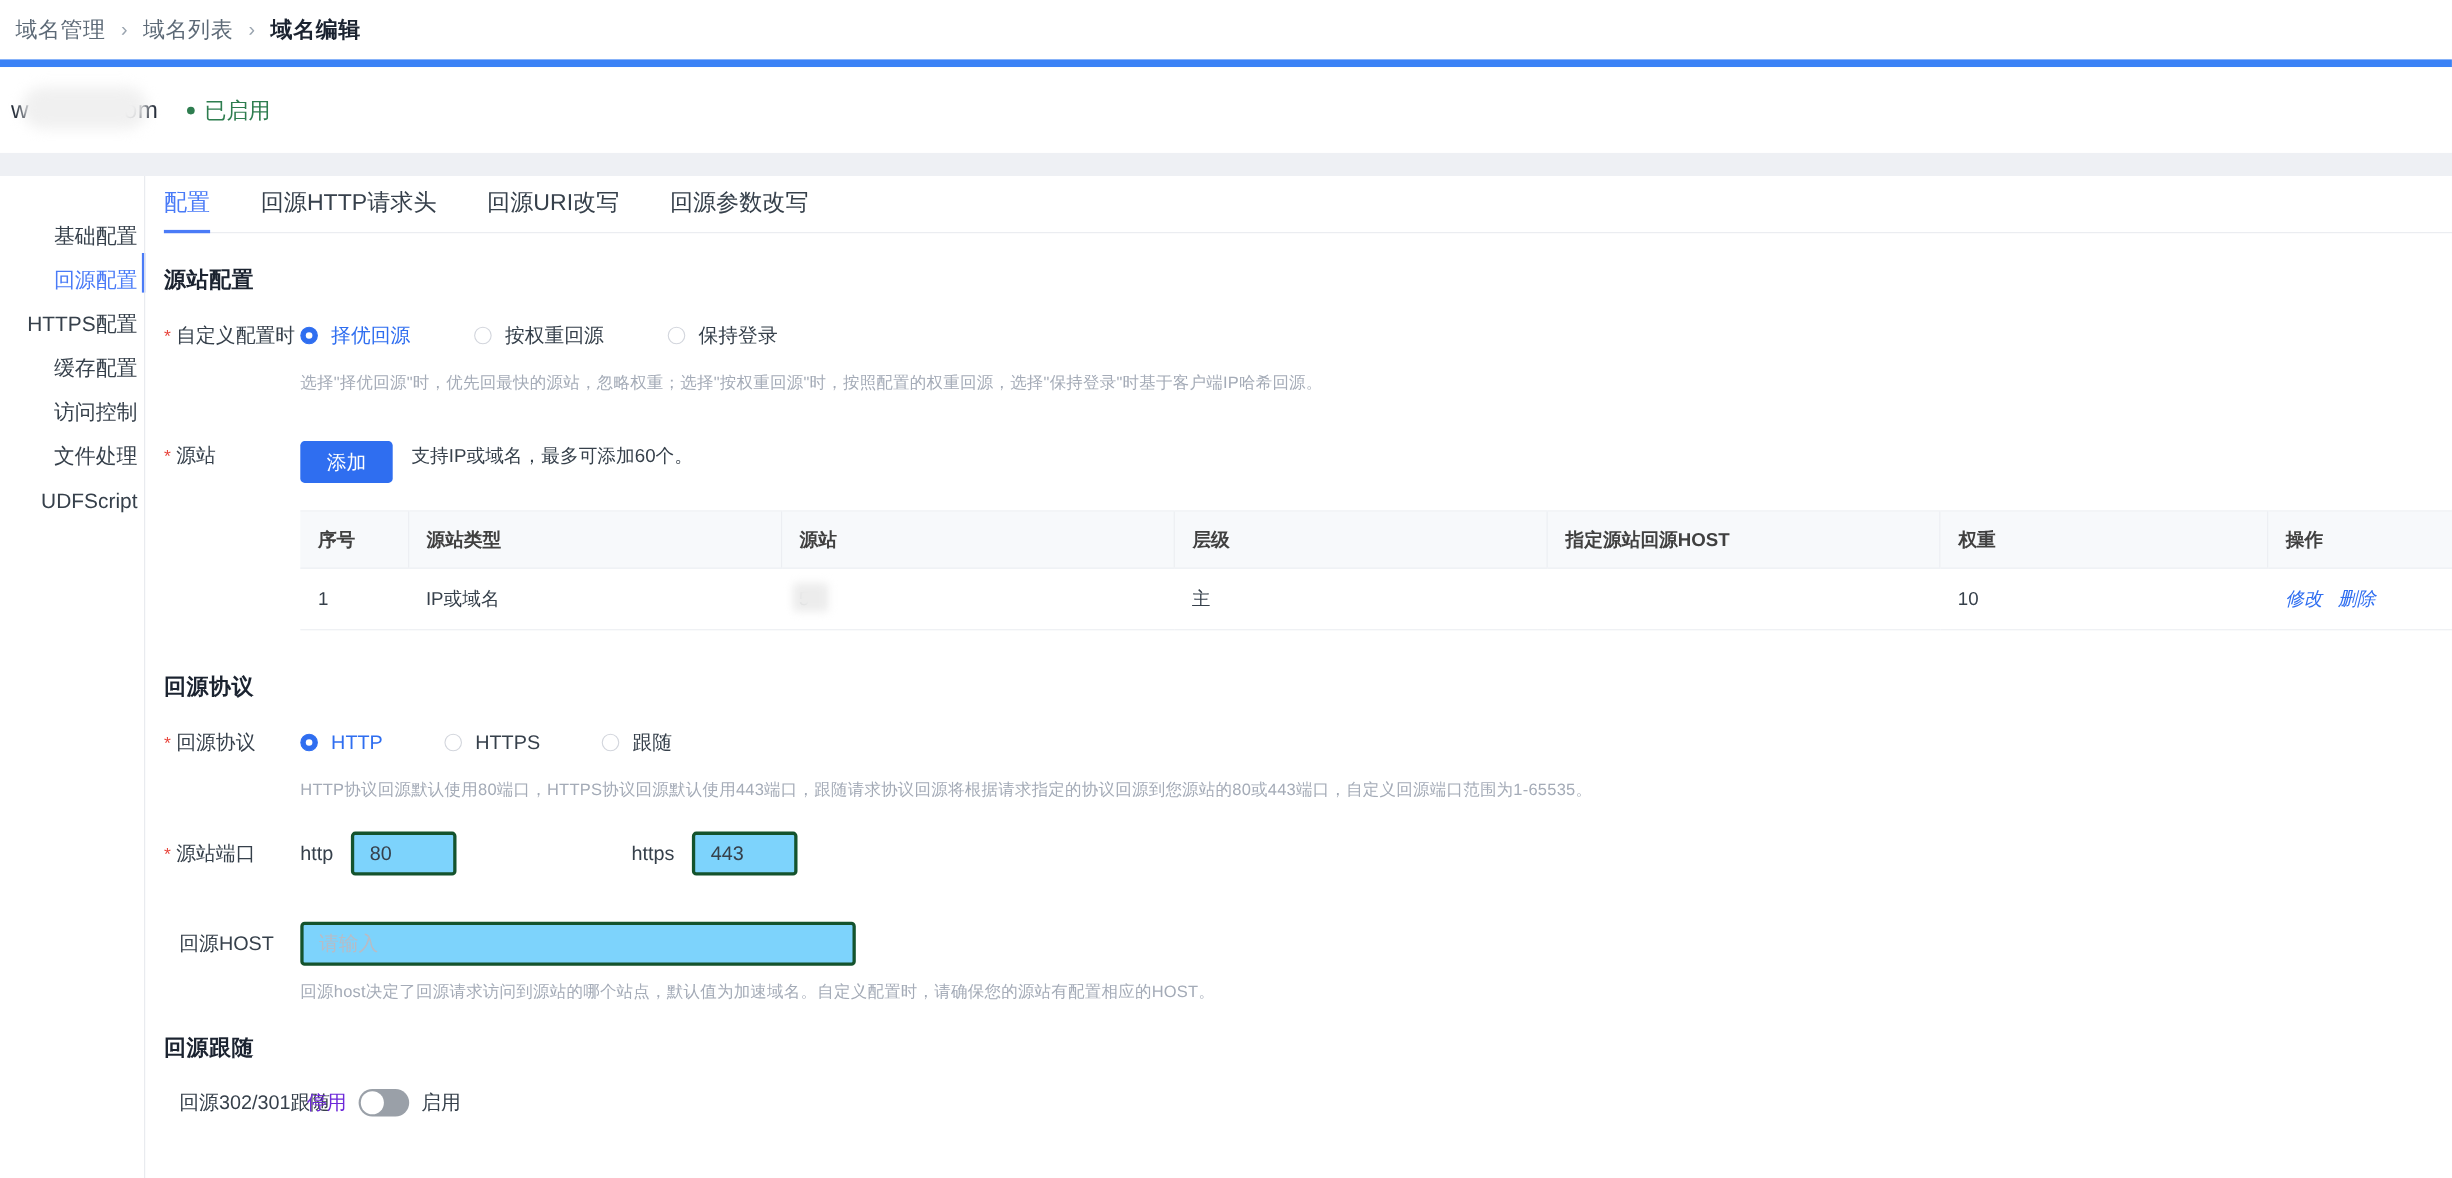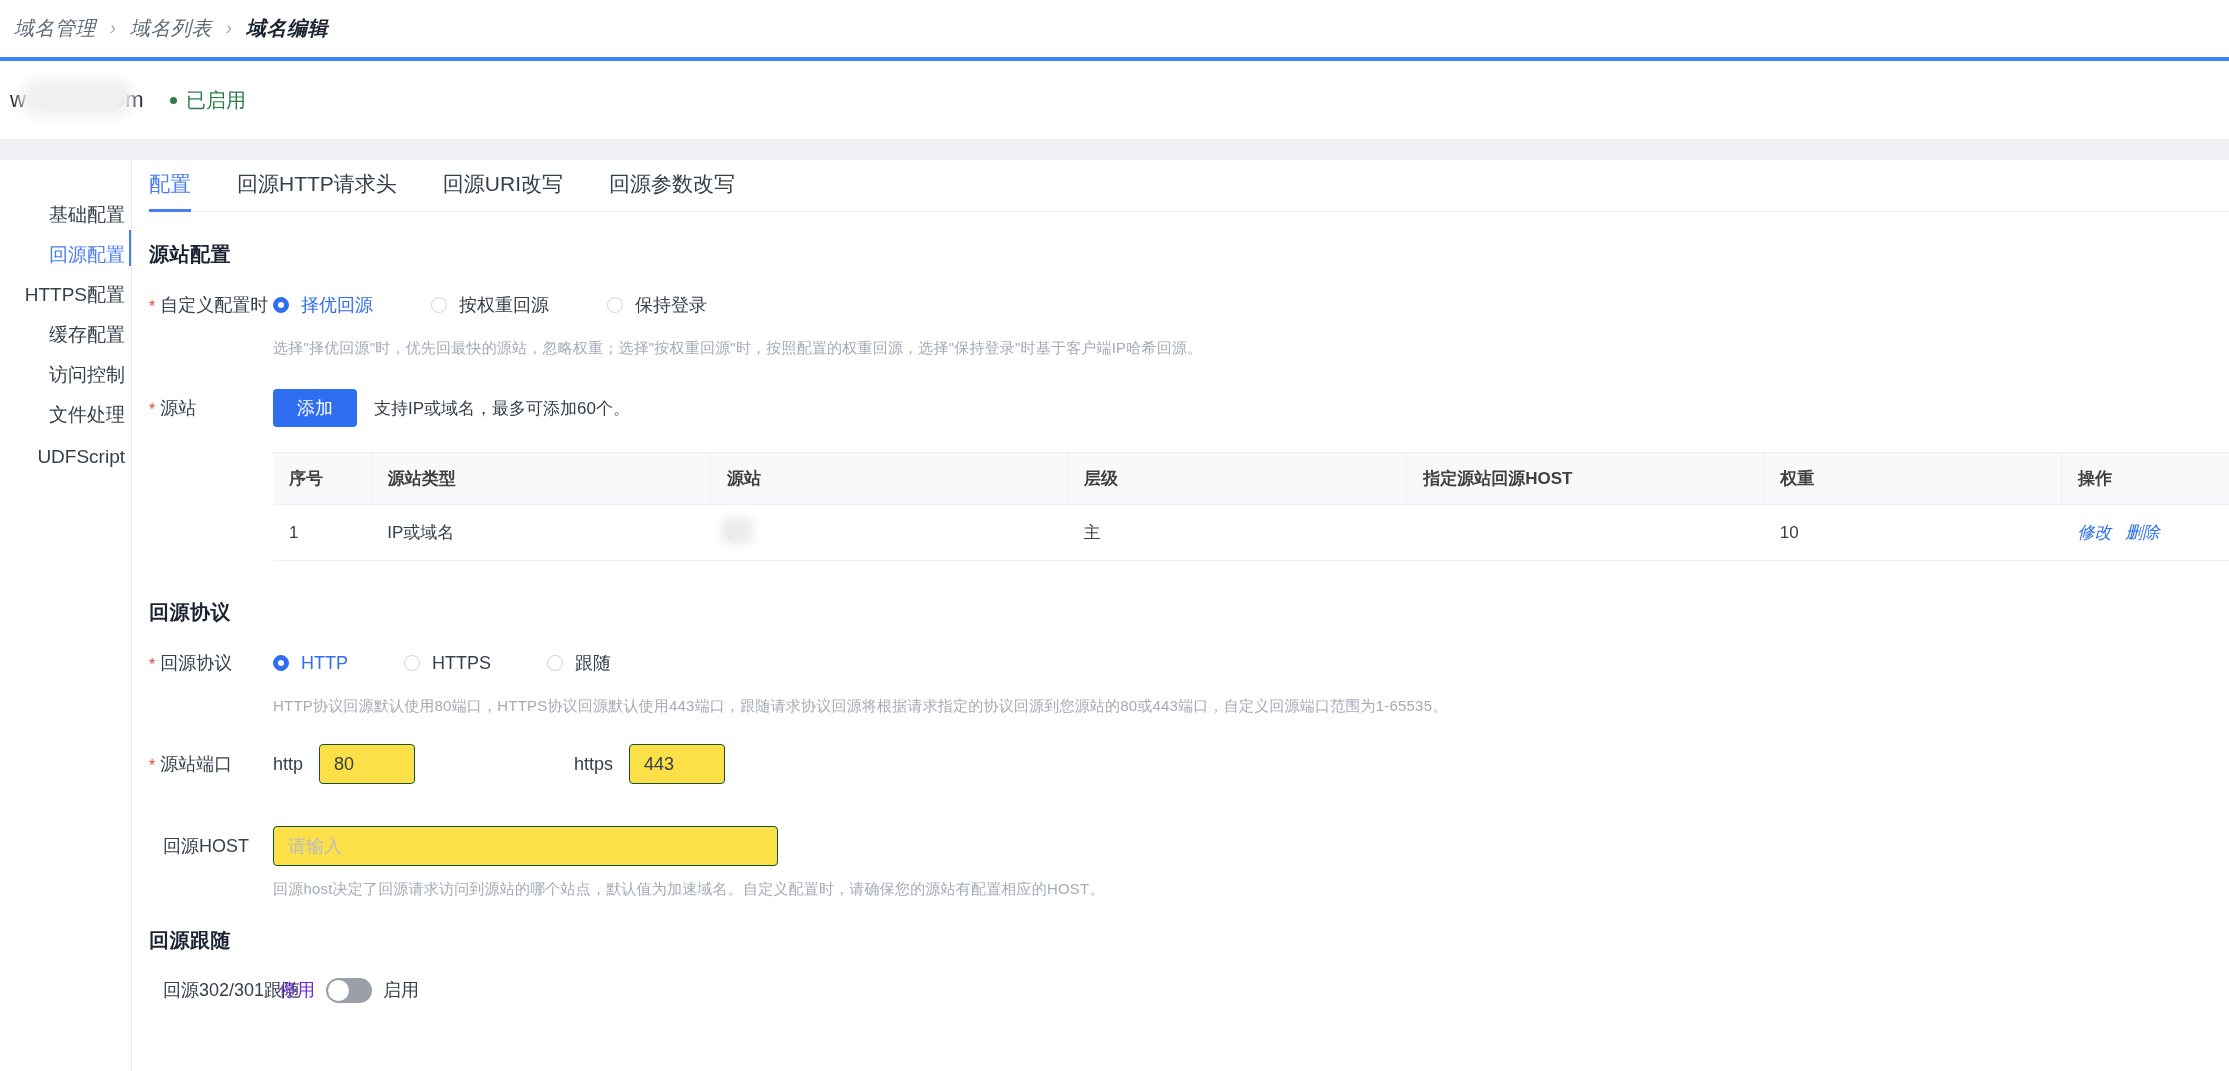--- a/index.html
+++ b/index.html
@@ -12,22 +12,21 @@
     overflow: hidden;
   }
 
   
   .breadcrumb-bar {
     height: 61px;
     background: #ffffff;
     display: flex;
     align-items: center;
     padding-left: 14px;
-    border-bottom: 4px solid #3b82f6;
-    font-style: italic;
+    border-bottom: 7px solid #3b82f6;
   }
   .crumb {
     font-size: 20px;
     color: #5d6a77;
     letter-spacing: .5px;
   }
   .crumb.current { color: #1b2330; font-weight: bold; }
   .crumb-sep {
     font-size: 18px;
     color: #9aa4af;
@@ -231,20 +230,21 @@
   .btn-primary {
     background: #2f6ef0;
     color: #ffffff;
     border: none;
     border-radius: 4px;
     font-size: 18px;
     padding: 0 24px;
     height: 38px;
     cursor: pointer;
     font-family: inherit;
+    margin-top: 12px;
   }
   .add-note {
     font-size: 17px;
     color: #36404b;
     margin-left: 17px;
     white-space: nowrap;
   }
 
   
   .table-wrap { margin-left: 124px; margin-top: 25px; width: 1967px; }
@@ -297,27 +297,27 @@
   .link + .link { margin-left: 14px; }
 
   
   .inline-label {
     font-size: 18px;
     color: #36404b;
     margin-right: 16px;
   }
   .text-input {
     height: 40px;
-    border: 1px solid #14532d;
+    border: 3px solid #14532d;
     border-radius: 4px;
     font-size: 18px;
     color: #36404b;
     padding: 0 14px;
     font-family: inherit;
-    background: #fde047;
+    background: #7dd3fc;
     outline: none;
   }
   .port-input { width: 96px; }
   .host-input { width: 505px; }
   .host-input::placeholder { color: #b7bcc6; }
   .port-gap { width: 159px; }
 
   
   .toggle-text {
     font-size: 18px;

